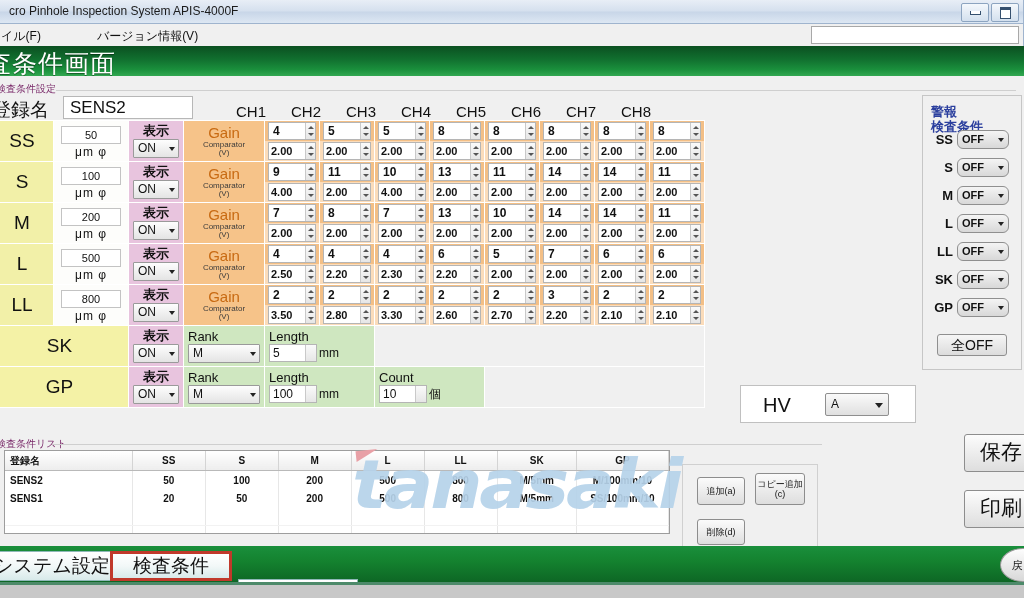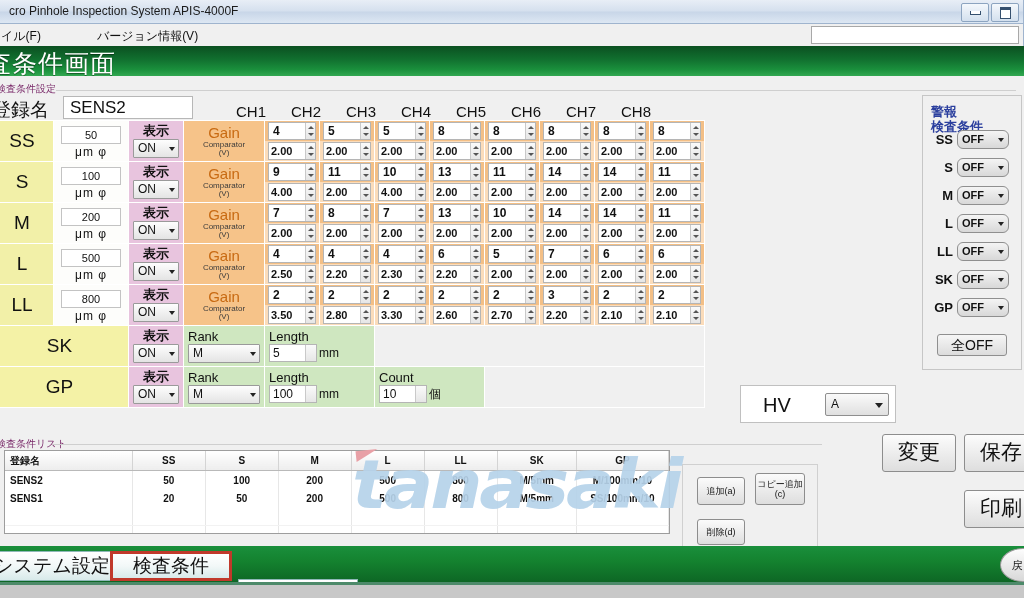--- a/index.html
+++ b/index.html
@@ -179,21 +179,21 @@
   }
   .alloff{
     position:absolute;left:14px;top:238px;width:70px;height:22px;
     background:linear-gradient(to bottom,#f6f6f6,#dcdcdc);
     border:1px solid #8f8f8f;border-radius:3px;box-sizing:border-box;
     font-size:14px;color:#111;text-align:center;line-height:20px;
   }
 
   
   .hvbox{
-    position:absolute;left:740px;top:385px;width:156px;height:38px;
+    position:absolute;left:740px;top:385px;width:176px;height:38px;
     background:#fff;border:1px solid #c0c0c0;box-sizing:border-box;
   }
   .hv-label{
     position:absolute;left:22px;top:8px;font-size:20px;color:#111;
   }
   .hv-sel{
     position:absolute;left:84px;top:7px;width:64px;height:23px;box-sizing:border-box;
     background:linear-gradient(to bottom,#fafafa,#e0e0e0);
     border:1px solid #8f8f8f;border-radius:2px;
     font-size:12px;color:#111;line-height:21px;padding-left:5px;text-align:left;
@@ -874,21 +874,20 @@
   </div>
 
   <div class="sidebtns">
     <div class="sbtn sb-add">追加(a)</div>
     <div class="sbtn sb-copy">
       <span><span>コピー追加</span><br><span>(c)</span></span>
     </div>
     <div class="sbtn sb-del">削除(d)</div>
   </div>
 
-  <div class="abtn ab-change">変更</div>
   <div class="abtn ab-save">保存</div>
   <div class="abtn ab-print">印刷</div>
 
   <div class="watermark">
     <div class="wm-tri"></div>
     <div class="wm-text">tanasaki</div>
   </div>
 
   <div class="footer"></div>
   <div class="tab t1">システム設定</div>

